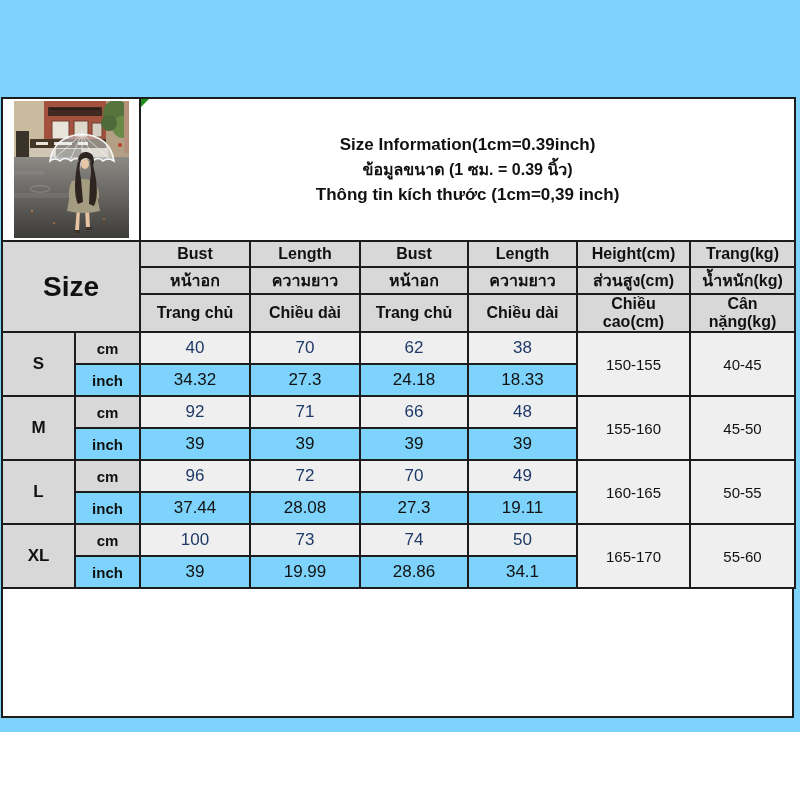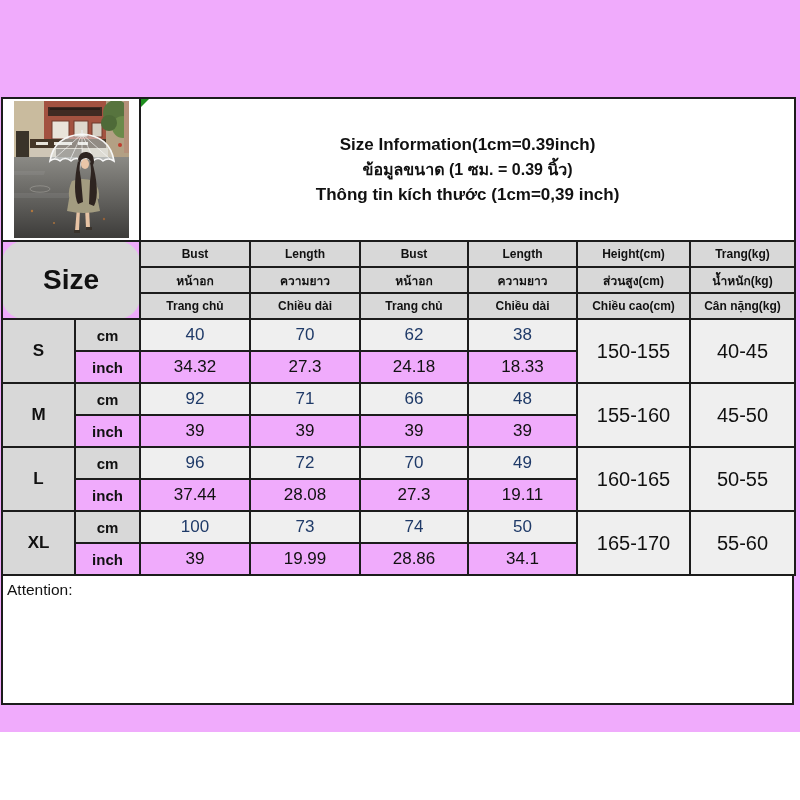--- a/index.html
+++ b/index.html
@@ -4,41 +4,41 @@
 <style>
   :root{
     --border:#1c1c1c;
     --header_bg:#d8d8d8;
     --cell_bg:#efefef;
     --navy:#1f3a68;
     --marker_green:#1e8e1e;
   }
   *{box-sizing:border-box;margin:0;padding:0;}
   body{background:#ffffff;font-family:"Liberation Sans","DejaVu Sans",sans-serif;color:#111;}
-  .canvas{position:relative;width:800px;height:732px;background:#f0abfc;overflow:hidden;}
+  .canvas{position:relative;width:800px;height:732px;background:#7dd3fc;overflow:hidden;}
   .sheet{position:absolute;left:1px;top:97px;width:793px;}
   table.size-table{border-collapse:collapse;table-layout:fixed;width:793px;}
   table.size-table td{border:2px solid var(--border);text-align:center;vertical-align:middle;overflow:hidden;padding:0 2px;}
   .r-photo{height:143px;}
   .r-head{height:26px;}
   .r-data{height:32px;}
   .photo-cell{background:#fff;}
   .title-cell{position:relative;background:#fff;}
   .corner-marker{position:absolute;top:0;left:0;width:0;height:0;
     border-top:8px solid var(--marker_green);border-right:8px solid transparent;}
   .title-l1,.title-l3{font-weight:bold;font-size:17px;line-height:25px;}
   .title-l2{font-weight:bold;font-size:16px;line-height:25px;}
-  .hd{background:var(--header_bg);font-weight:bold;font-size:12px;}
-  .size-big{background:var(--header_bg);font-weight:bold;font-size:28px;border-radius:22px;}
+  .hd{background:var(--header_bg);font-weight:bold;font-size:16px;}
+  .size-big{background:var(--header_bg);font-weight:bold;font-size:28px;}
   .c-size{background:var(--header_bg);font-weight:bold;font-size:17px;}
   .c-unit{font-weight:bold;font-size:15px;}
   .gray{background:var(--header_bg);}
   .c-val{font-size:17px;}
   .cmv{color:var(--navy);background:var(--cell_bg);}
-  .c-range{background:var(--cell_bg);font-size:20px;margin-left:44px;}
+  .c-range{background:var(--cell_bg);font-size:15px;margin-left:44px;}
   .attention-box{margin-top:-2px;border:2px solid var(--border);height:131px;
     padding:3px 4px;font-size:15.5px;line-height:21px;text-align:left;background:#fff;}
   .photo-wrap{width:115px;height:137px;margin:0 auto;}
   svg{display:block;}
 </style>
 </head>
 <body>
 
 <div class="canvas">
   <div class="sheet">
@@ -219,16 +219,15 @@
         <td class="c-unit">inch</td>
         <td class="c-val">39</td>
         <td class="c-val">19.99</td>
         <td class="c-val">28.86</td>
         <td class="c-val">34.1</td>
       </tr>
     </tbody>
       </table>
 
     <div class="attention-box">
-      <div>Attention:</div>
     </div>
   </div>
 </div>
 
 </body></html>

